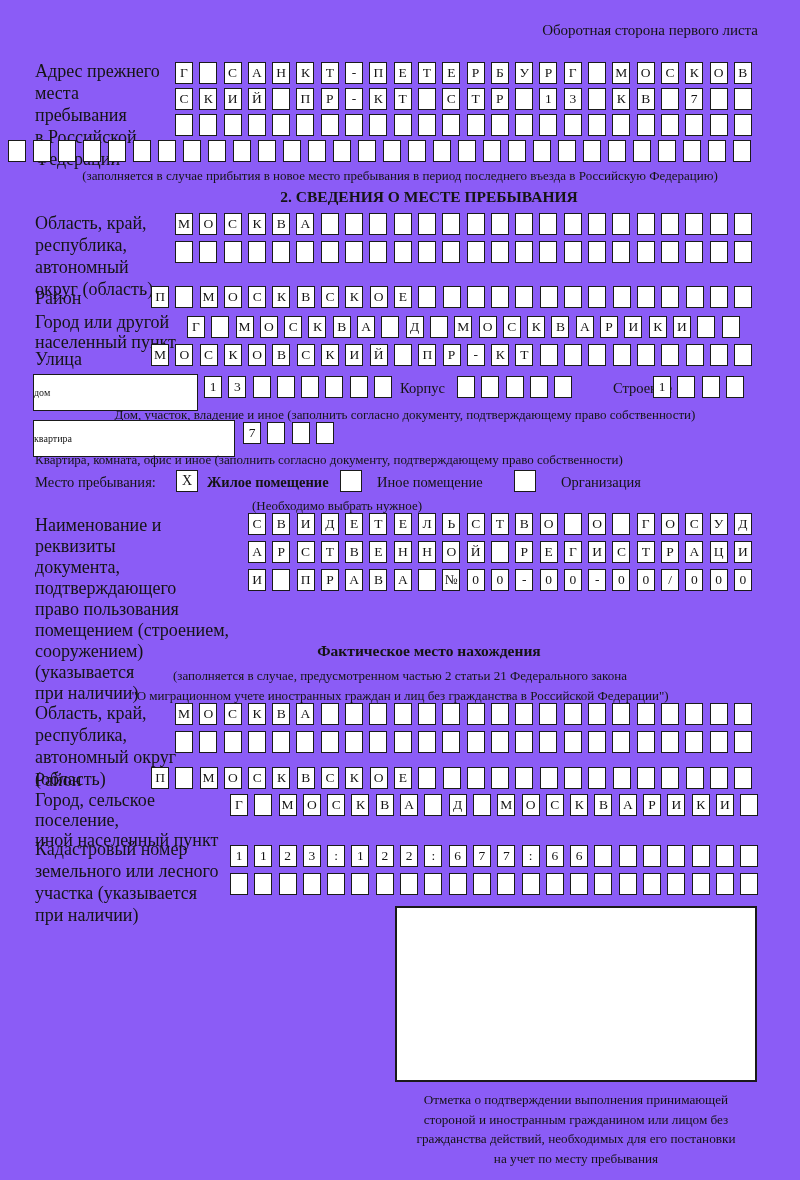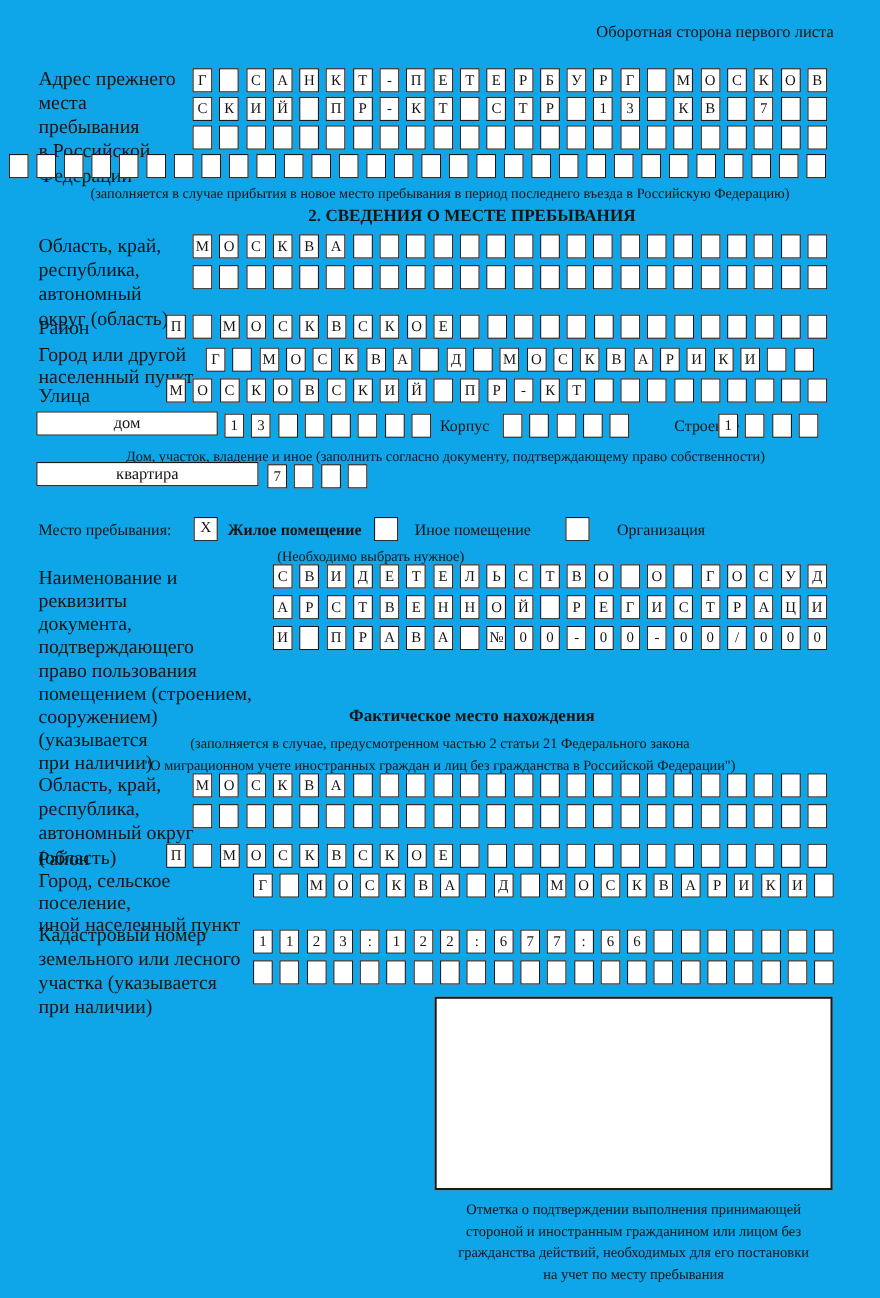--- a/index.html
+++ b/index.html
@@ -1,34 +1,34 @@
 <!DOCTYPE html>
 <html><head>
 <meta charset="utf-8">
 <style>
   html,body{margin:0;padding:0;background:#fff;}
   .page{
-    position:relative;width:800px;height:1180px;background:#0ea5e9;
+    position:relative;width:800px;height:1180px;background:#8b5cf6;
     font-family:"Liberation Serif", serif;color:#141414;overflow:hidden;
   }
   .label{position:absolute;font-size:18px;line-height:22px;white-space:pre-line;font-family:Liberation Serif, serif;}
   .label.lh20{line-height:20px;}
   .label.lh21{line-height:21px;}
   .note{position:absolute;font-size:13px;line-height:16px;}
   .center{text-align:center;}
   .cells{position:absolute;display:flex;gap:6.3px;}
   .cells.wide{gap:7px;}
   .cell{
     box-sizing:border-box;width:18px;height:22px;border:1.5px solid #1a1a1a;
     display:flex;align-items:center;justify-content:center;
     font-size:13.5px;line-height:1;background:#fff;flex:0 0 auto;
   }
   .fieldbox{
-    position:absolute;box-sizing:border-box;border:1.8px solid #1a1a1a;height:22px;
-    display:flex;align-items:center;justify-content:center;font-size:15px;background:#fff;
+    position:absolute;box-sizing:border-box;border:1.8px solid #1a1a1a;height:37px;
+    display:flex;align-items:center;font-size:10px;background:#fff;
   }
   .cbox{
     position:absolute;box-sizing:border-box;width:22px;height:22px;border:1.5px solid #1a1a1a;
     display:flex;align-items:center;justify-content:center;font-size:14px;background:#fff;
   }
   .opt-label{position:absolute;font-size:14.5px;line-height:22px;white-space:nowrap;}
   .title{position:absolute;left:0;width:100%;text-align:center;font-size:15.5px;font-weight:bold;padding-left:29px;}
   .header-note{position:absolute;font-size:15px;}
   .stamp{position:absolute;box-sizing:border-box;border:2px solid #1a1a1a;background:#fff;}
   .caption{position:absolute;font-size:13.2px;line-height:19.5px;text-align:center;white-space:pre-line;}
@@ -334,20 +334,21 @@
 
   <div class="fieldbox" style="left:33px;top:420px;width:202px;">
     <span>квартира</span>
   </div>
   <div class="cells" style="left:243px;top:422px;">
       <span class="cell">7</span>
       <span class="cell"></span>
       <span class="cell"></span>
       <span class="cell"></span>
     </div>
+  <div class="note" style="left:35px;top:452px;width:740px;">Квартира, комната, офис и иное (заполнить согласно документу, подтверждающему право собственности)</div>
 
   <div class="opt-label" style="left:35px;top:471px;">Место пребывания:</div>
   <div class="cbox" style="left:176px;top:470px;">X</div>
   <div class="opt-label" style="left:207px;top:471px;font-weight:bold;">Жилое помещение</div>
   <div class="cbox" style="left:340px;top:470px;"></div>
   <div class="opt-label" style="left:377px;top:471px;">Иное помещение</div>
   <div class="cbox" style="left:514px;top:470px;"></div>
   <div class="opt-label" style="left:561px;top:471px;">Организация</div>
   <div class="note center" style="left:37px;top:498px;width:600px;">(Необходимо выбрать нужное)</div>
 

